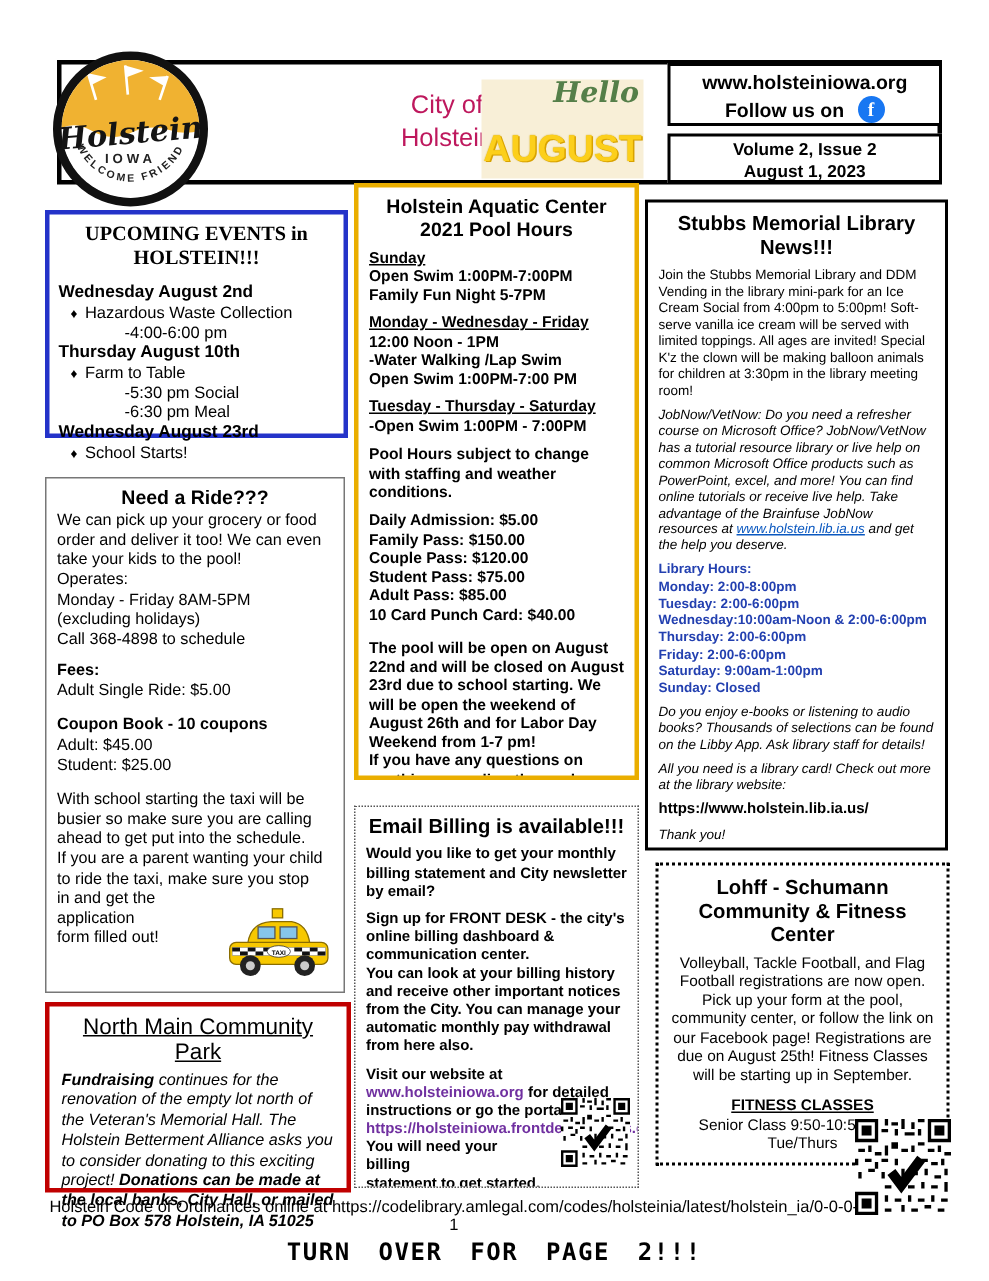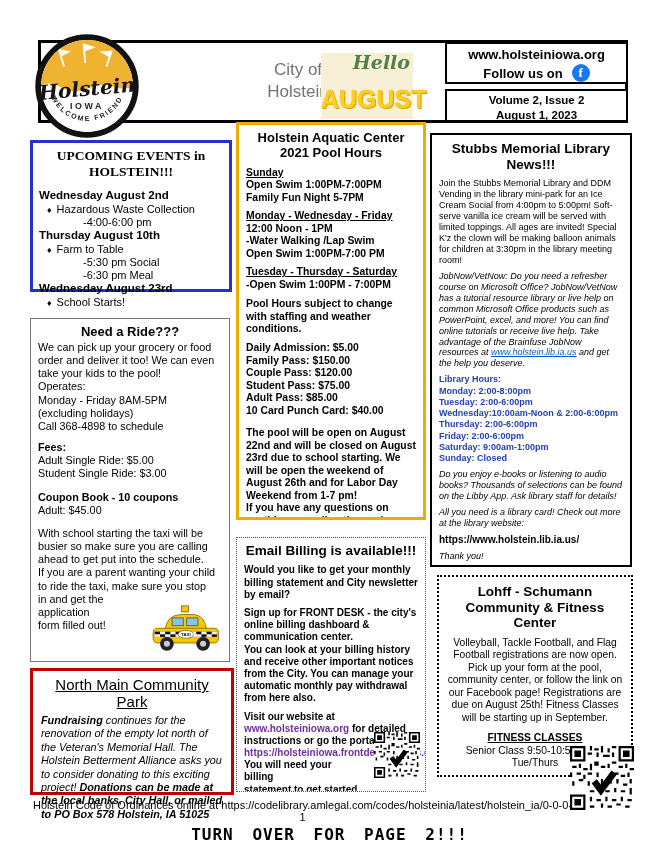--- a/index.html
+++ b/index.html
@@ -4,22 +4,22 @@
 <style>
   * { margin:0; padding:0; box-sizing:border-box; }
   html,body { background:#fff; }
   body { width:659px; height:854px; position:relative; font-family:"Liberation Sans",sans-serif; color:#000; overflow:hidden; }
   .abs { position:absolute; }
   .b { font-weight:bold; }
 
   
   #hdrbox { left:38px; top:40px; width:590px; height:83px; border:3px solid #000; background:#fff; }
   #logo { left:34px; top:33px; width:106px; height:106px; z-index:3; }
-  #city { left:233px; top:56px; width:124px; text-align:center; font-size:17px; color:#737373; line-height:1.3; }
-  #banner { left:318px; top:50px; width:92px; height:66px; background:#f8efd7; }
+  #city { left:233px; top:56px; width:124px; text-align:center; font-size:17px; color:#be185d; line-height:1.3; }
+  #banner { left:318px; top:50px; width:108px; height:66px; background:#f8efd7; }
   #banner .hello { position:absolute; top:-2px; right:3px; font-family:"DejaVu Serif",serif; font-style:italic; font-weight:bold; color:#557f49; font-size:19px; z-index:2; }
   #banner .month { position:absolute; bottom:5px; left:0; width:100%; text-align:center; font-size:25px; font-weight:bold; color:#fccf1b; text-shadow:1px 1px 0 #d8a200, 0 0 1px #caa000; }
   #hdr-right-top { left:445px; top:42px; width:183px; height:42px; border:2px solid #000; background:#fff; text-align:center; font-size:13px; padding-top:3px; z-index:2; }
   .follow-row { display:flex; justify-content:center; gap:9px; align-items:center; margin-top:2px; }
   .fb-icon { width:18px; height:18px; border-radius:50%; background:#1877f2; color:#fff; font-weight:bold; display:inline-flex; align-items:center; justify-content:center; font-size:13px; font-family:"Liberation Serif",serif; }
   #hdr-right-bot { left:445px; top:89px; width:183px; height:33px; border:2px solid #000; background:#fff; text-align:center; font-size:11.5px; font-weight:bold; line-height:1.3; padding-top:2px; z-index:2; }
 
   
   #events { left:30px; top:140px; width:202px; height:152px; border:3px solid #2433c9; padding:5px 6px; font-size:11px; line-height:1.2; background:#fff; }
   .ev-title { font-family:"Liberation Serif",serif; font-weight:bold; font-size:13.5px; text-align:center; line-height:1.18; }
@@ -156,23 +156,23 @@
 
 <div class="abs" id="ride">
   <div class="ride-title">Need a Ride???</div>
   <div>We can pick up your grocery or food order and deliver it too!  We can even take your kids to the pool!</div>
   <div>Operates:</div>
   <div>Monday - Friday 8AM-5PM</div>
   <div>(excluding holidays)</div>
   <div>Call 368-4898 to schedule</div>
   <div class="b mt8">Fees:</div>
   <div>Adult Single Ride:  $5.00</div>
-  <div>Student Single Ride: $3.00</div>
   <div class="b mt10">Coupon Book - 10 coupons</div>
   <div>Adult:  $45.00</div>
+  <div>Student:  $25.00</div>
   <div class="mt10">With school starting the taxi will be busier so make sure you are calling ahead to get put into the schedule.</div>
   <div>If you are a parent wanting your child to ride the taxi, make sure you stop</div>
   <div class="qr-wrap-text">in and get the application</div>
   <div class="qr-wrap-text">form filled out!</div>
   <svg id="taxi" viewBox="0 0 90 58">
     <rect x="41" y="1" width="8" height="7" fill="#f7c800" stroke="#8a6d00"></rect>
     <path d="M22 28 Q24 12 40 11 L56 11 Q68 13 70 28 Z" fill="#f7c800" stroke="#8a6d00"></path>
     <rect x="30" y="15" width="13" height="9" fill="#86c5ea" stroke="#555"></rect>
     <rect x="47" y="15" width="13" height="9" fill="#86c5ea" stroke="#555"></rect>
     <rect x="8" y="27" width="76" height="17" rx="5" fill="#f7c800" stroke="#8a6d00"></rect>

